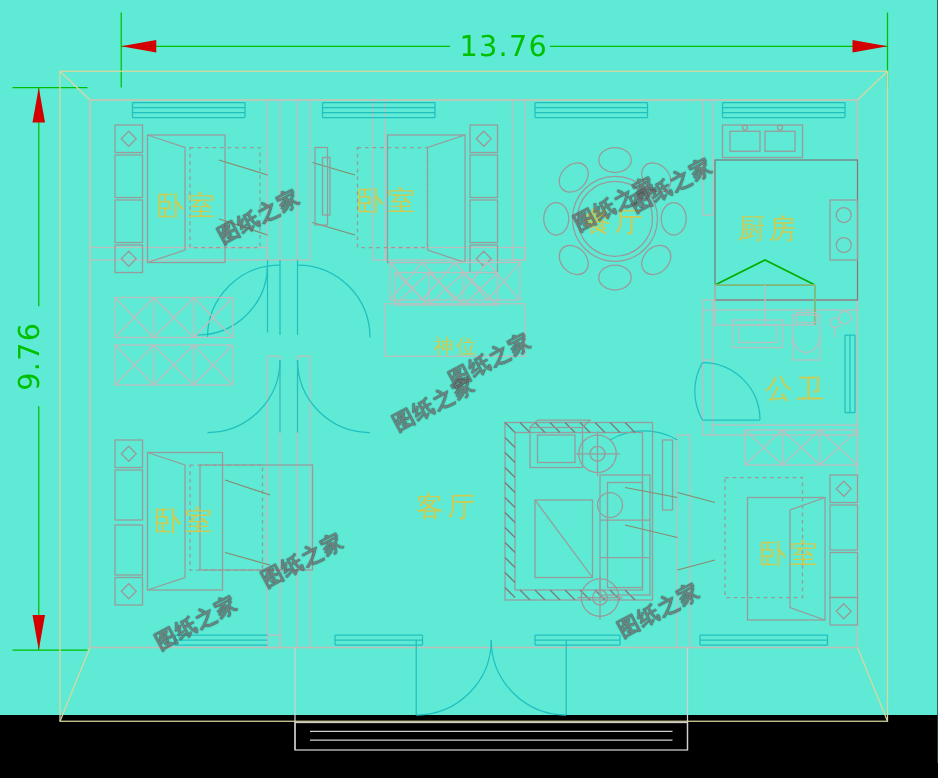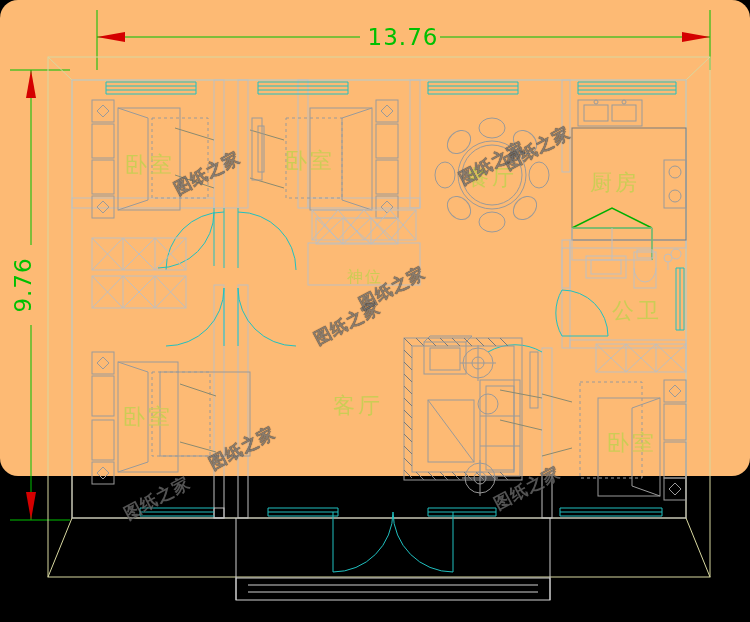--- a/index.html
+++ b/index.html
@@ -1,19 +1,19 @@
 <!DOCTYPE html>
 <html><head>
 <meta charset="utf-8">
 <title>CAD Floor Plan</title>
 <style>
   html,body{margin:0;padding:0;background:#000;}
   body{width:750px;height:622px;overflow:hidden;
        font-family:"Liberation Sans","DejaVu Sans",sans-serif;}
-  #stage{position:relative;width:750px;height:476px;background:#fdba74;border-radius:18px;}
+  #stage{position:relative;width:750px;height:572px;background:#5eead4;}
   #stage svg{position:absolute;left:0;top:0;}
   .dimtext{font-family:"DejaVu Sans",sans-serif;font-size:23px;fill:#00c000;
            letter-spacing:1px;}
   .roomlabel{font-family:"DejaVu Sans","Liberation Sans",sans-serif;
              fill:#cccc55;font-size:22px;font-weight:400;letter-spacing:3px;}
   .roomlabel.small{font-size:16px;letter-spacing:2px;}
   .wm{position:absolute;color:#6b6b6b;font-size:17px;font-weight:700;
       font-family:"DejaVu Sans","Liberation Sans",sans-serif;
       letter-spacing:1px;transform:rotate(-28deg);
       transform-origin:left top;opacity:.78;pointer-events:none;

